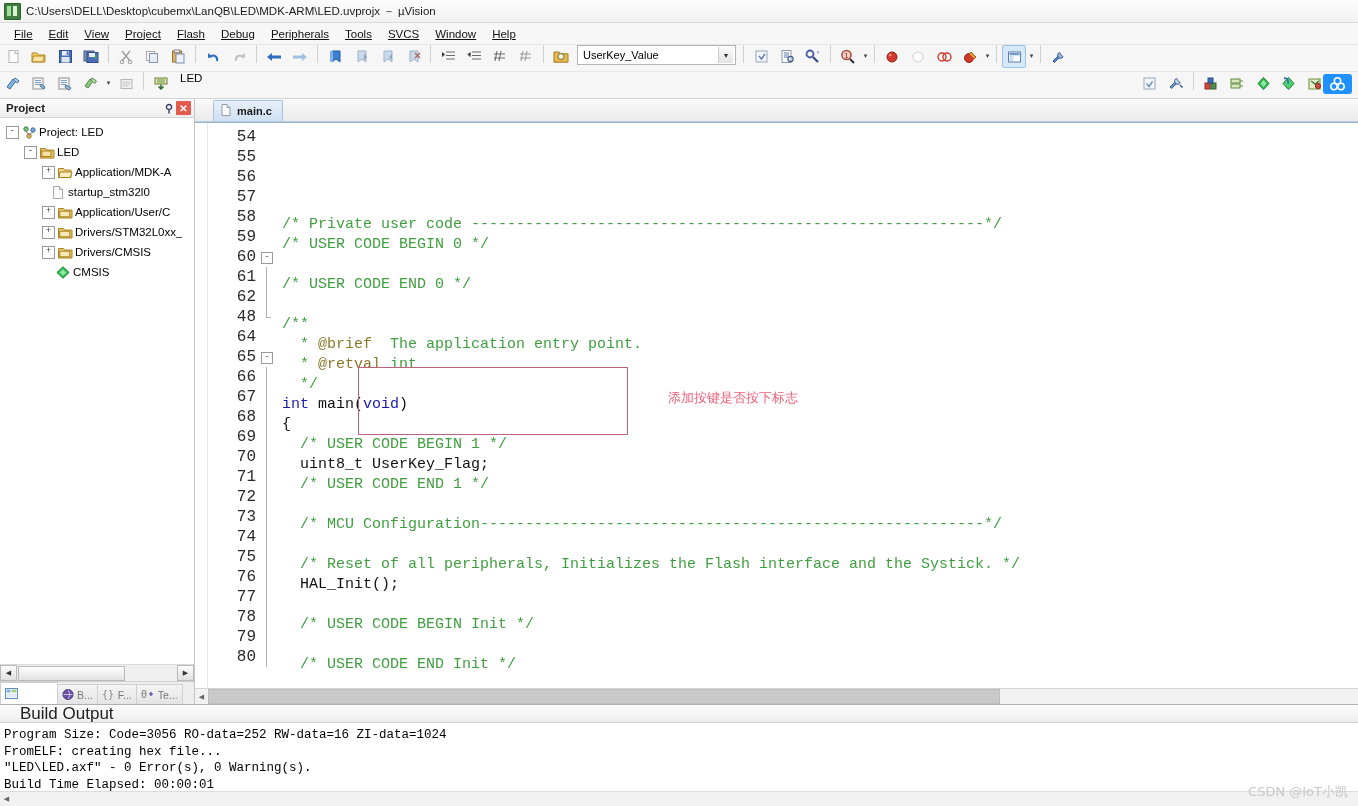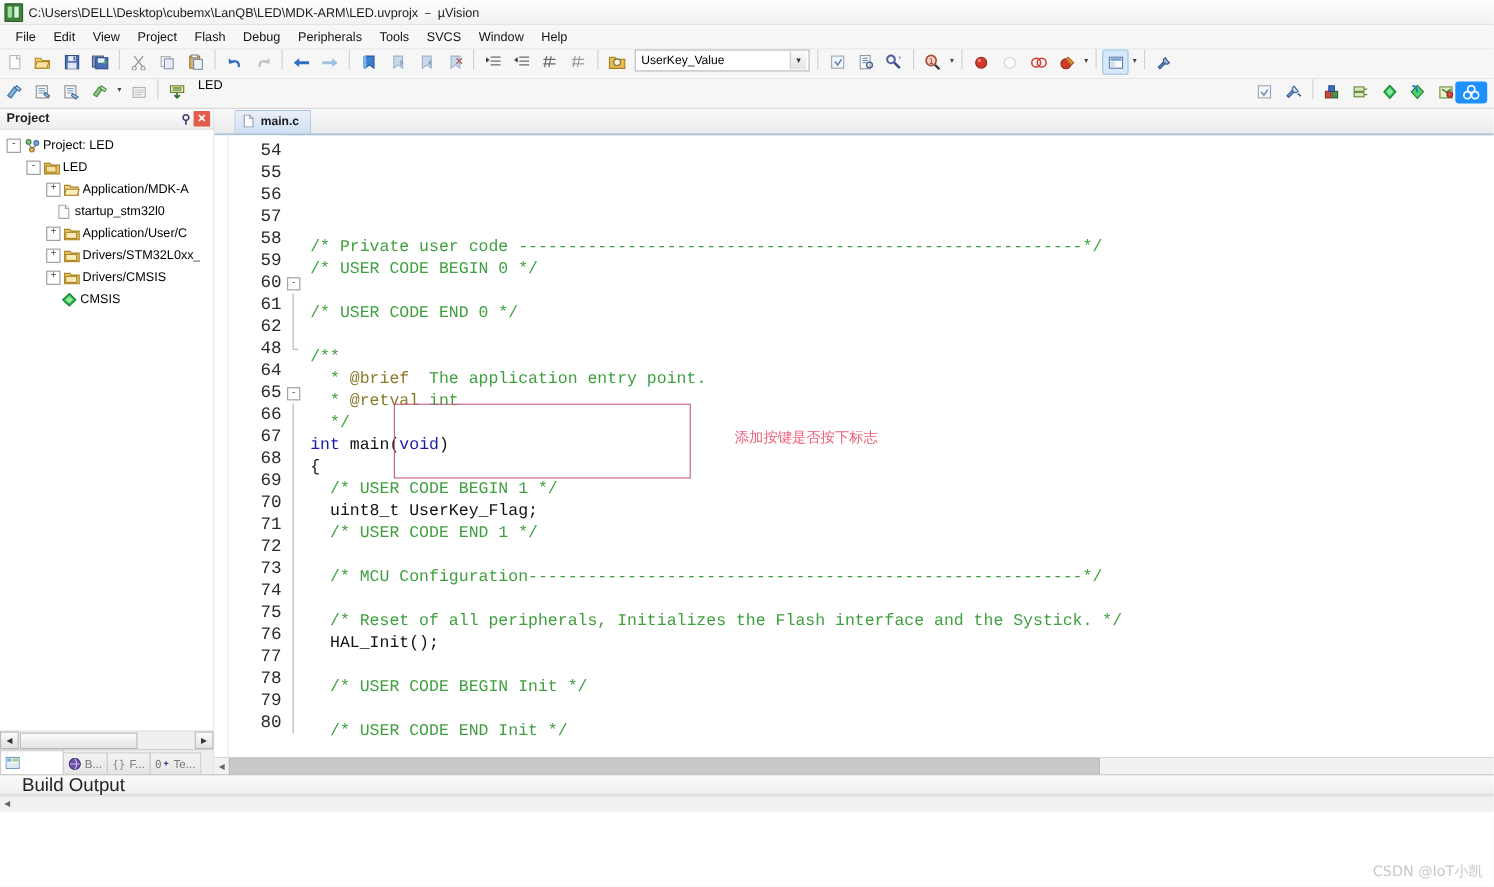--- a/index.html
+++ b/index.html
@@ -66,20 +66,21 @@
     align-items: center;
     padding-left: 6px;
     flex: 0 0 auto;
   }
   .menu-item {
     font-size: 11.5px;
     color: #111;
     padding: 2px 8px;
     white-space: nowrap;
     cursor: default;
+    text-decoration: underline;
   }
 
   
   .toolbar {
     height: 26px;
     background: #f6f6f6;
     border-bottom: 1px solid #e6e6e6;
     display: flex;
     align-items: flex-start;
     padding-left: 0;
@@ -1060,20 +1061,26 @@
 
         <div class="ed-hscroll">
           <div class="ed-hsarr">◀</div>
           <div class="ed-thumb" style="width:790px"></div>
         </div>
       </div>
     </div>
 
     <div class="build">
       <div class="build-cap">Build Output</div>
+      <div class="build-body" id="buildbody">
+          <div>Program Size: Code=3056 RO-data=252 RW-data=16 ZI-data=1024</div>
+          <div>FromELF: creating hex file...</div>
+          <div>"LED\LED.axf" - 0 Error(s), 0 Warning(s).</div>
+          <div>Build Time Elapsed:  00:00:01</div>
+        </div>
       <div class="build-scroll">
         <div class="ed-hsarr">◀</div>
       </div>
     </div>
   </div>
 
   <div class="watermark">CSDN @IoT小凯</div>
 </div>
 
 </body></html>

